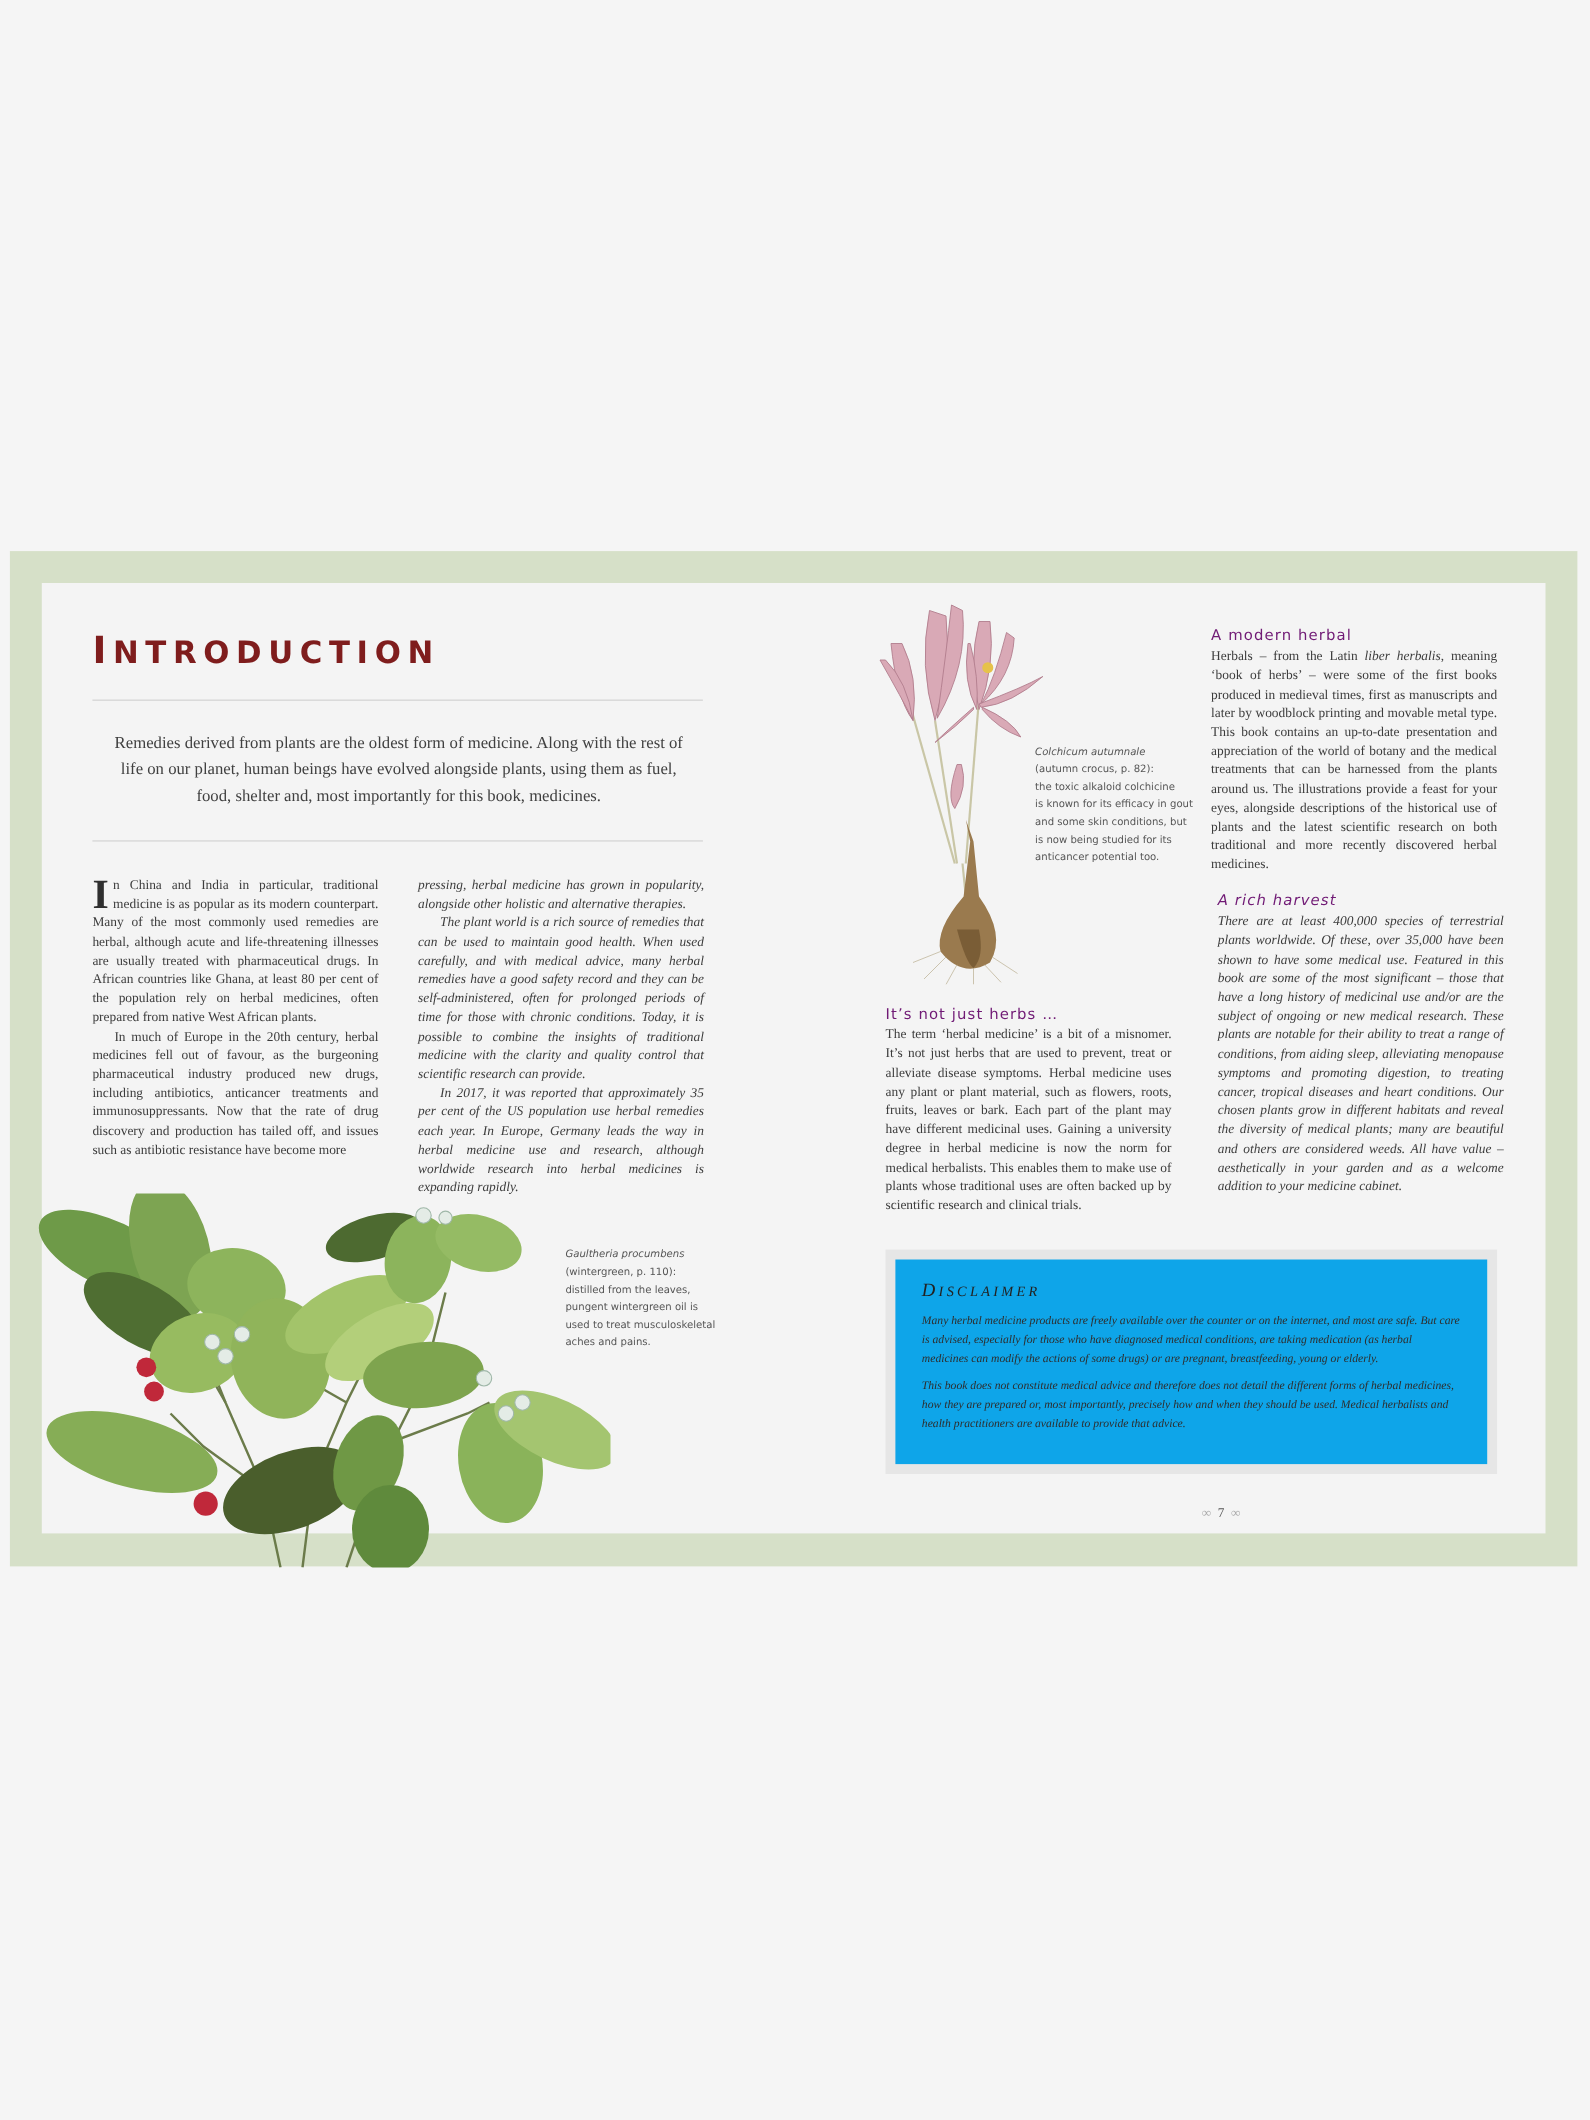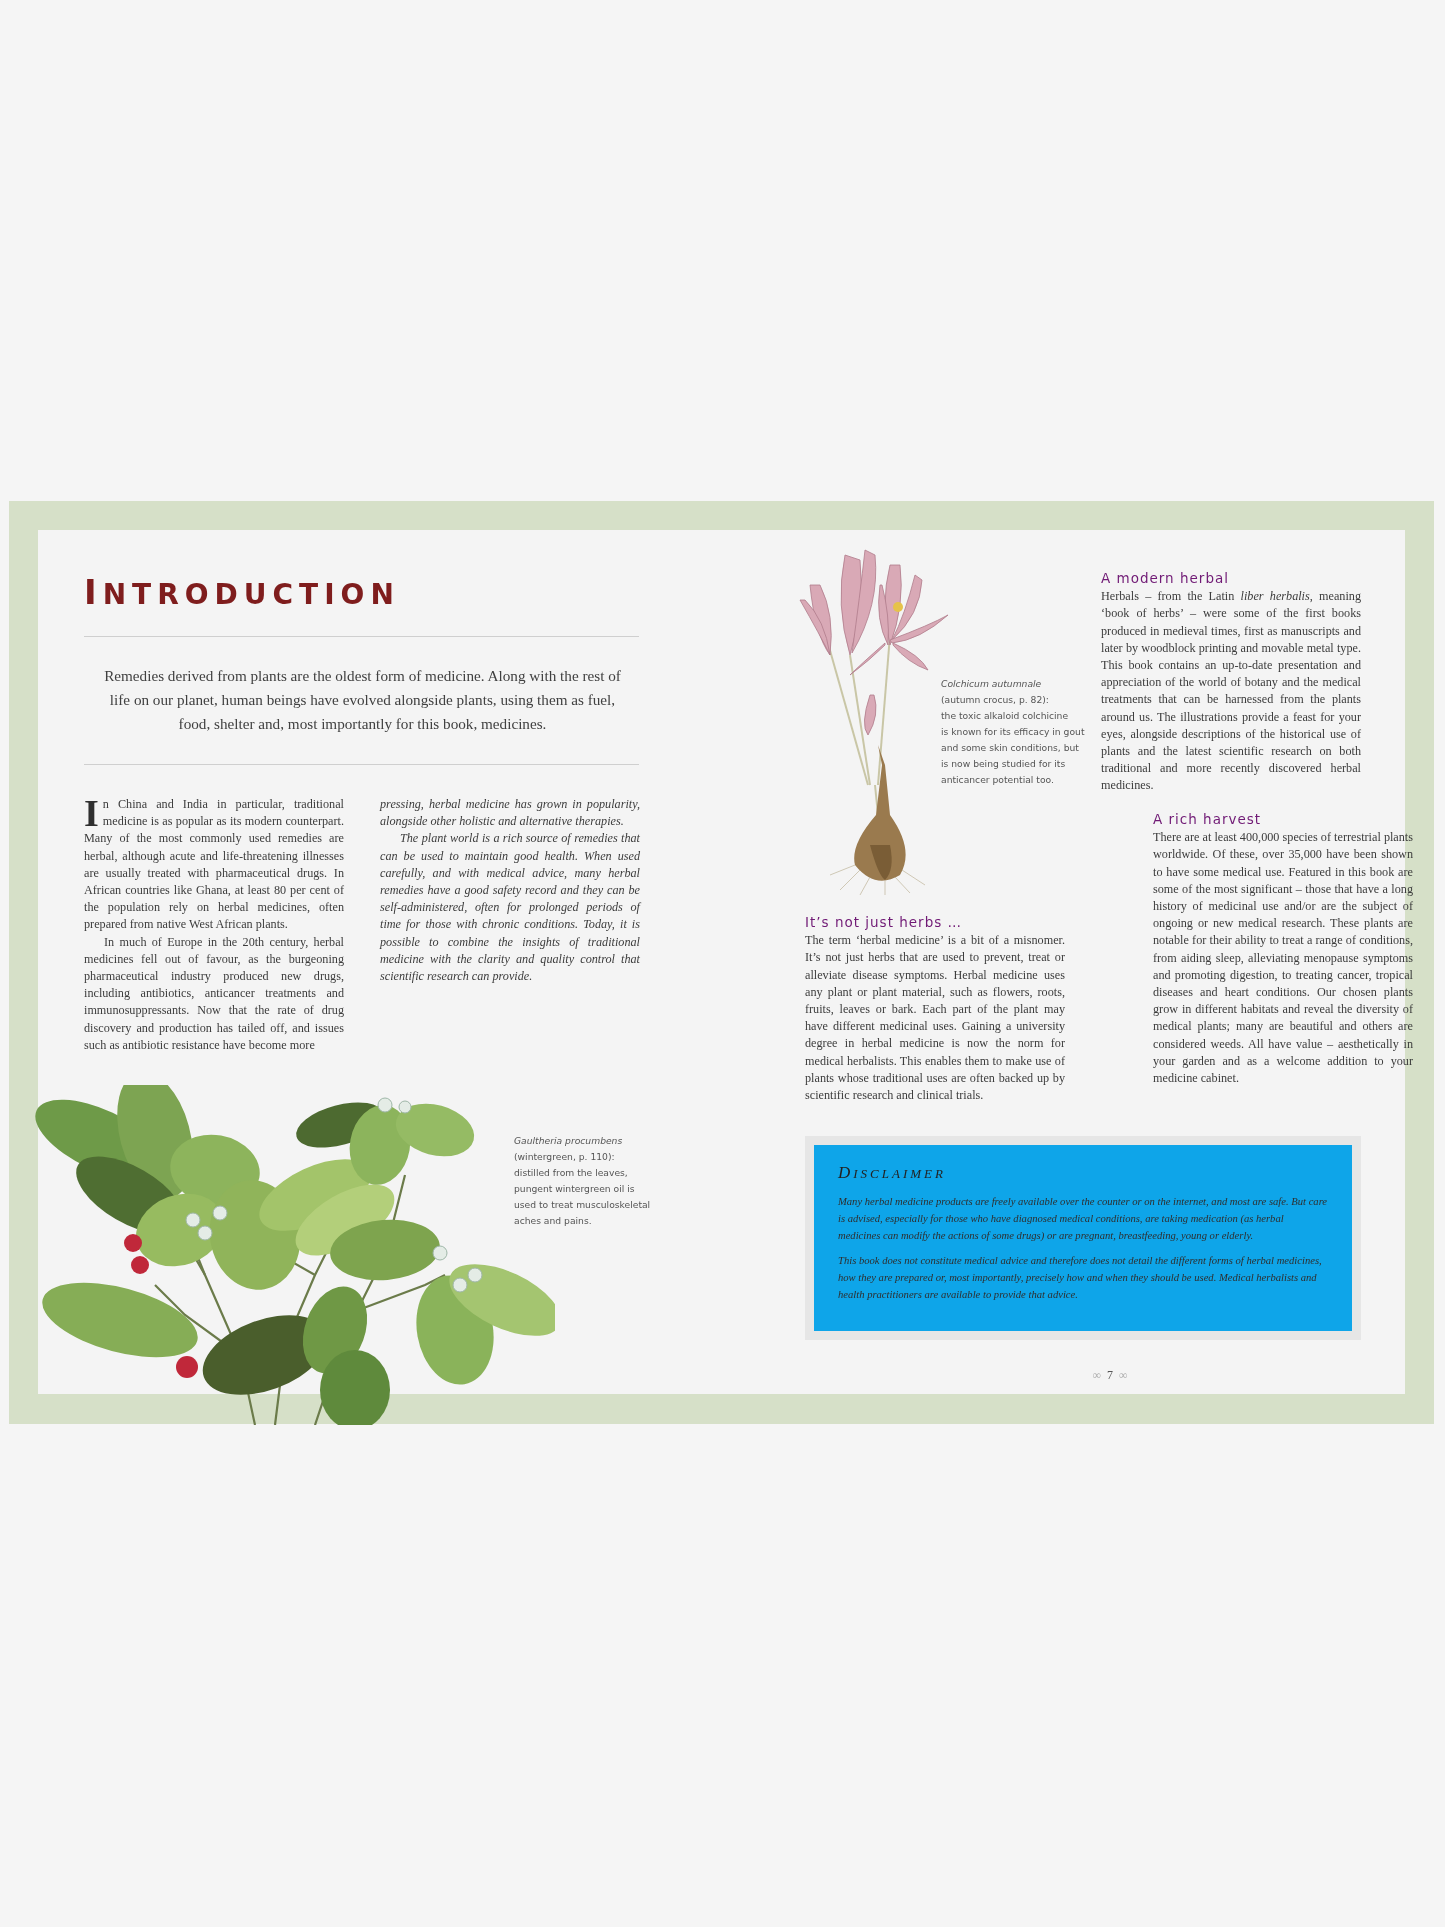--- a/index.html
+++ b/index.html
@@ -78,20 +78,21 @@
 <div class="abs rule" style="top:764px;"></div>
 
 <div class="abs col" style="left:84px; top:796px; width:260px;">
   <p><span class="dropcap">I</span><span>n China and India in particular, traditional medicine is as popular as its modern counterpart. Many of the most commonly used remedies are herbal, although acute and life-threatening illnesses are usually treated with pharmaceutical drugs. In African countries like Ghana, at least 80 per cent of the population rely on herbal medicines, often prepared from native West African plants.</span></p>
   <p>In much of Europe in the 20th century, herbal medicines fell out of favour, as the burgeoning pharmaceutical industry produced new drugs, including antibiotics, anticancer treatments and immunosuppressants. Now that the rate of drug discovery and production has tailed off, and issues such as antibiotic resistance have become more</p>
 </div>
 
 <div class="abs col" style="left:380px; top:796px; width:260px;font-style:italic;">
   <p style="text-indent:0">pressing, herbal medicine has grown in popularity, alongside other holistic and alternative therapies.</p>
   <p>The plant world is a rich source of remedies that can be used to maintain good health. When used carefully, and with medical advice, many herbal remedies have a good safety record and they can be self-administered, often for prolonged periods of time for those with chronic conditions. Today, it is possible to combine the insights of traditional medicine with the clarity and quality control that scientific research can provide.</p>
+  <p>In 2017, it was reported that approximately 35 per cent of the US population use herbal remedies each year. In Europe, Germany leads the way in herbal medicine use and research, although worldwide research into herbal medicines is expanding rapidly.</p>
 </div>
 
 <div class="abs" style="left:15px; top:1085px; width:540px; height:340px;">
   <svg width="540" height="340" viewBox="0 0 540 340">
     <g stroke="#6b7b4a" stroke-width="2.2" fill="none">
       <path d="M240 340 L225 270 L190 190 L170 140"></path>
       <path d="M260 340 L270 260 L300 190 L330 130"></path>
       <path d="M300 340 L330 250 L370 170 L390 90"></path>
       <path d="M330 230 L410 200 L430 190"></path>
       <path d="M190 190 L150 120 L140 80"></path>
@@ -193,21 +194,21 @@
 <div class="abs col" style="left:805px; top:914px; width:260px;">
   <div class="h3">It’s not just herbs …</div>
   <p>The term ‘herbal medicine’ is a bit of a misnomer. It’s not just herbs that are used to prevent, treat or alleviate disease symptoms. Herbal medicine uses any plant or plant material, such as flowers, roots, fruits, leaves or bark. Each part of the plant may have different medicinal uses. Gaining a university degree in herbal medicine is now the norm for medical herbalists. This enables them to make use of plants whose traditional uses are often backed up by scientific research and clinical trials.</p>
 </div>
 
 <div class="abs col" style="left:1101px; top:570px; width:260px;">
   <div class="h3">A modern herbal</div>
   <p><span>Herbals – from the Latin </span><em>liber herbalis</em><span>, meaning ‘book of herbs’ – were some of the first books produced in medieval times, first as manuscripts and later by woodblock printing and movable metal type. This book contains an up-to-date presentation and appreciation of the world of botany and the medical treatments that can be harnessed from the plants around us. The illustrations provide a feast for your eyes, alongside descriptions of the historical use of plants and the latest scientific research on both traditional and more recently discovered herbal medicines.</span></p>
 </div>
 
-<div class="abs col" style="left:1153px; top:811px; width:260px;">
+<div class="abs col" style="left:1107px; top:811px; width:260px;font-style:italic;">
   <div class="h3">A rich harvest</div>
   <p>There are at least 400,000 species of terrestrial plants worldwide. Of these, over 35,000 have been shown to have some medical use. Featured in this book are some of the most significant – those that have a long history of medicinal use and/or are the subject of ongoing or new medical research. These plants are notable for their ability to treat a range of conditions, from aiding sleep, alleviating menopause symptoms and promoting digestion, to treating cancer, tropical diseases and heart conditions. Our chosen plants grow in different habitats and reveal the diversity of medical plants; many are beautiful and others are considered weeds. All have value – aesthetically in your garden and as a welcome addition to your medicine cabinet.</p>
 </div>
 
 <div class="abs disclaimer-outer">
   <div class="disclaimer-inner">
     <div class="disc-title"><span class="cap">D</span><span>ISCLAIMER</span></div>
     <p class="disc-text">Many herbal medicine products are freely available over the counter or on the internet, and most are safe. But care is advised, especially for those who have diagnosed medical conditions, are taking medication (as herbal medicines can modify the actions of some drugs) or are pregnant, breastfeeding, young or elderly.</p>
     <p class="disc-text">This book does not constitute medical advice and therefore does not detail the different forms of herbal medicines, how they are prepared or, most importantly, precisely how and when they should be used. Medical herbalists and health practitioners are available to provide that advice.</p>
   </div>

